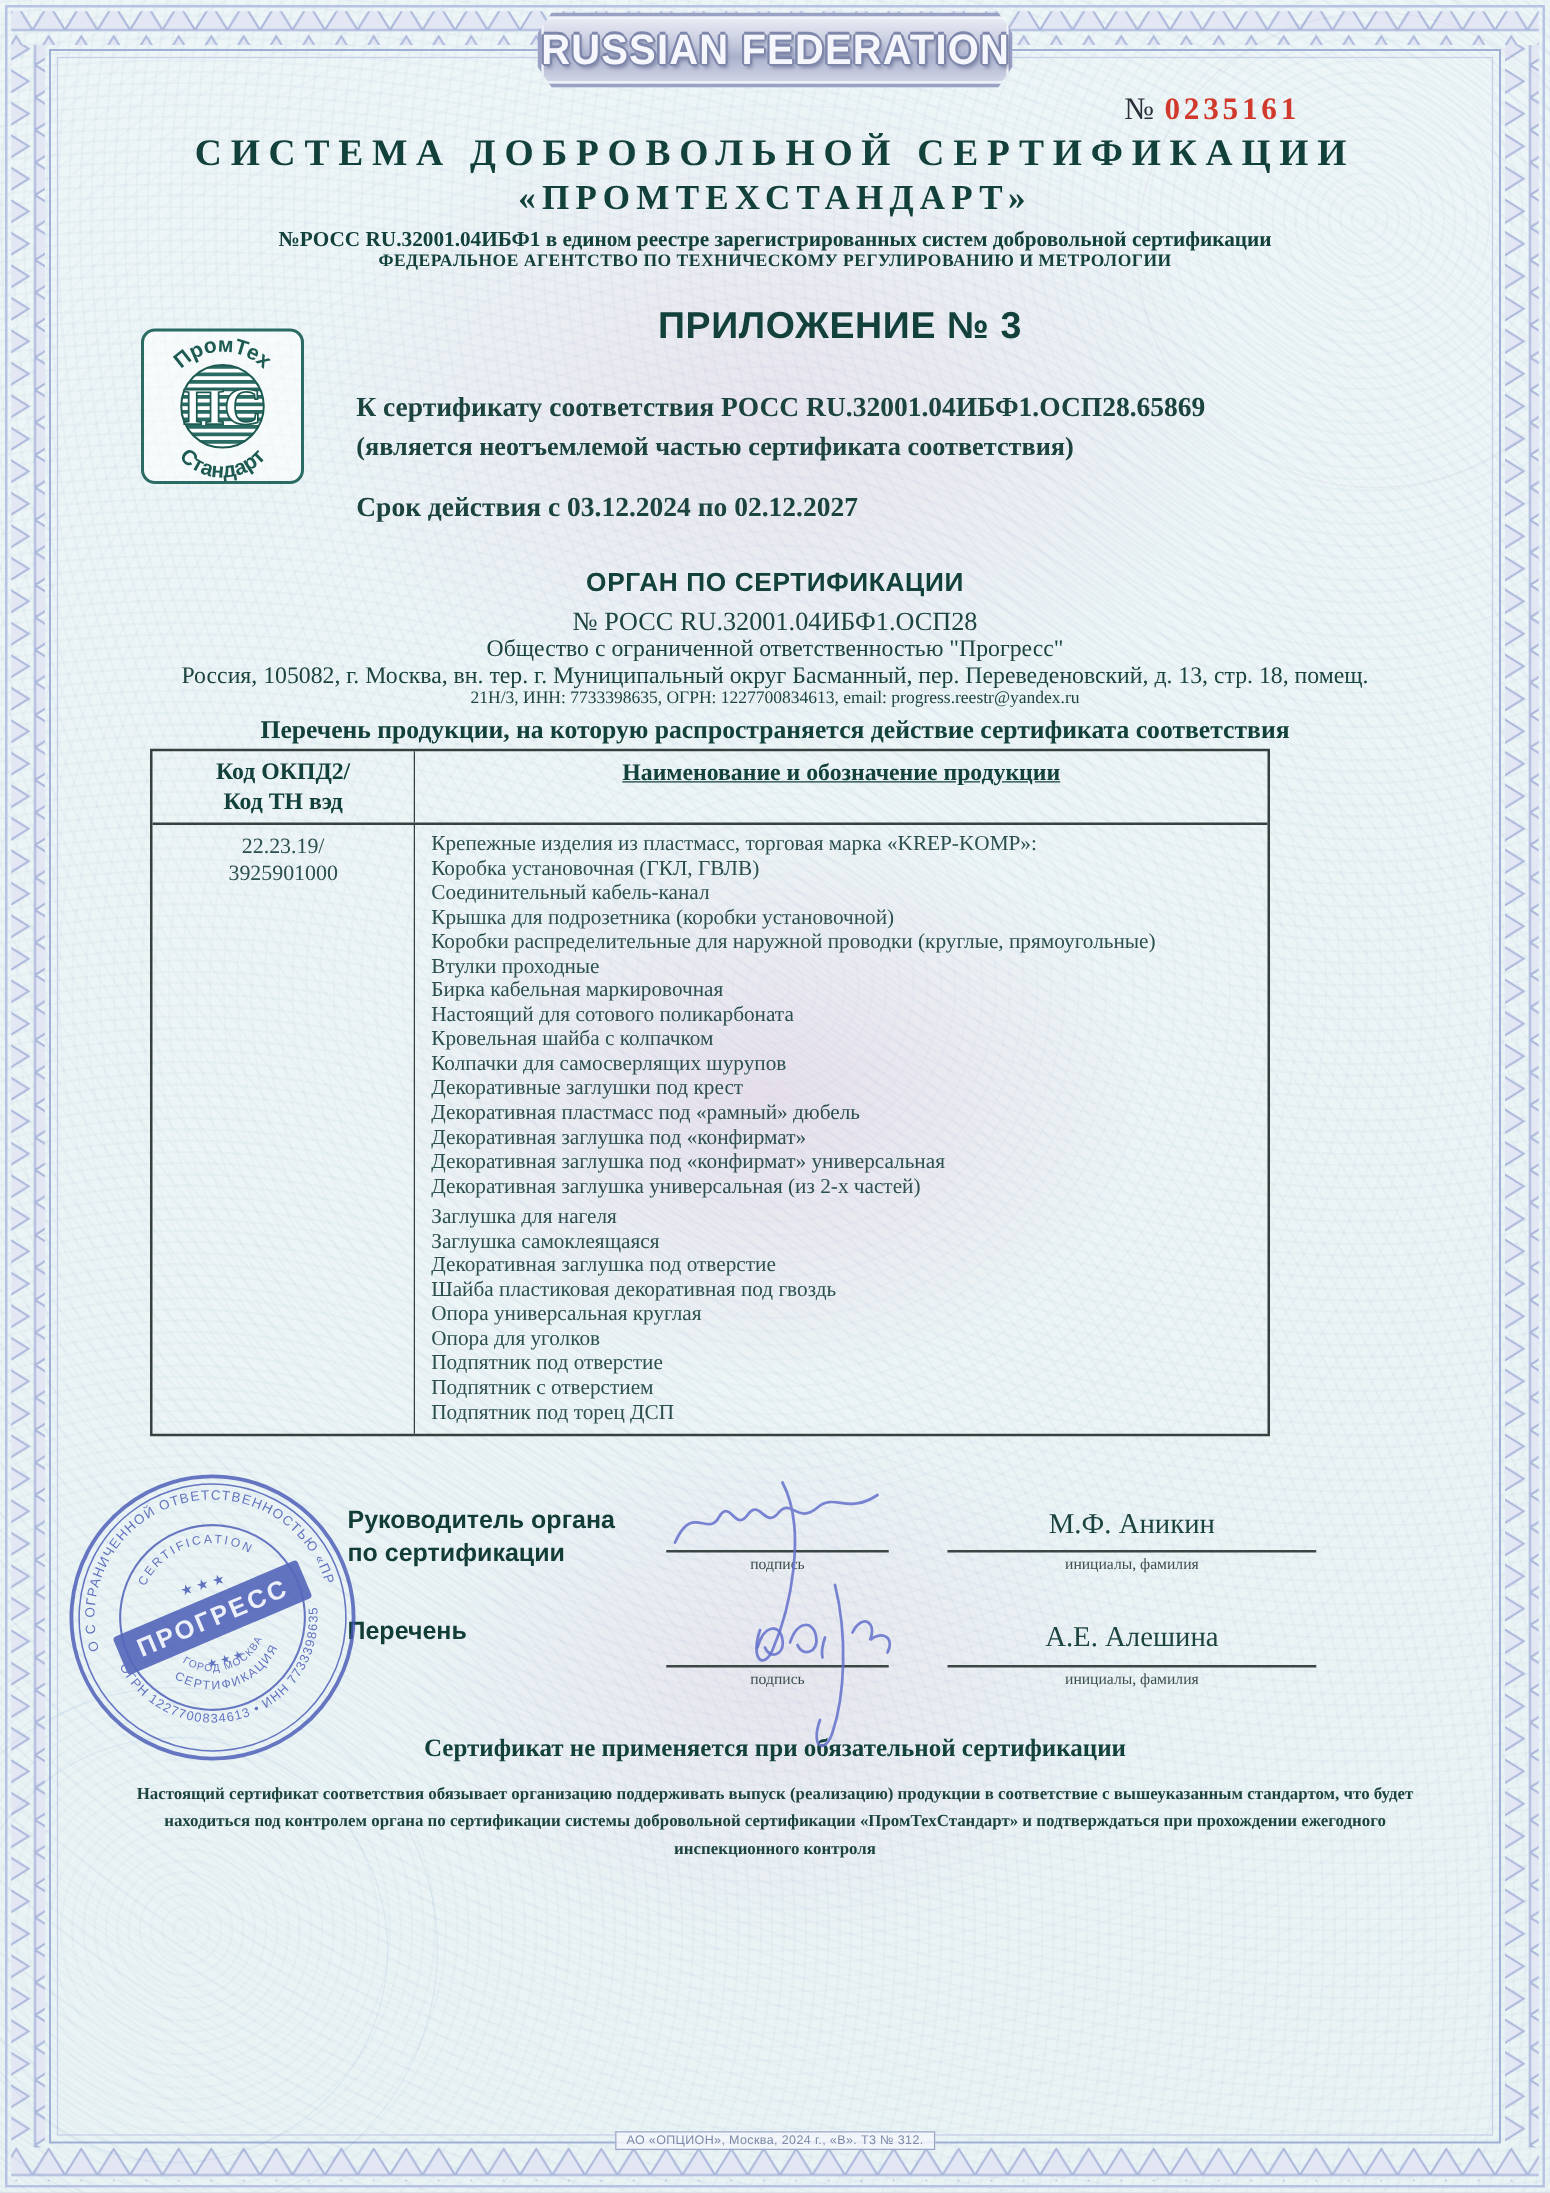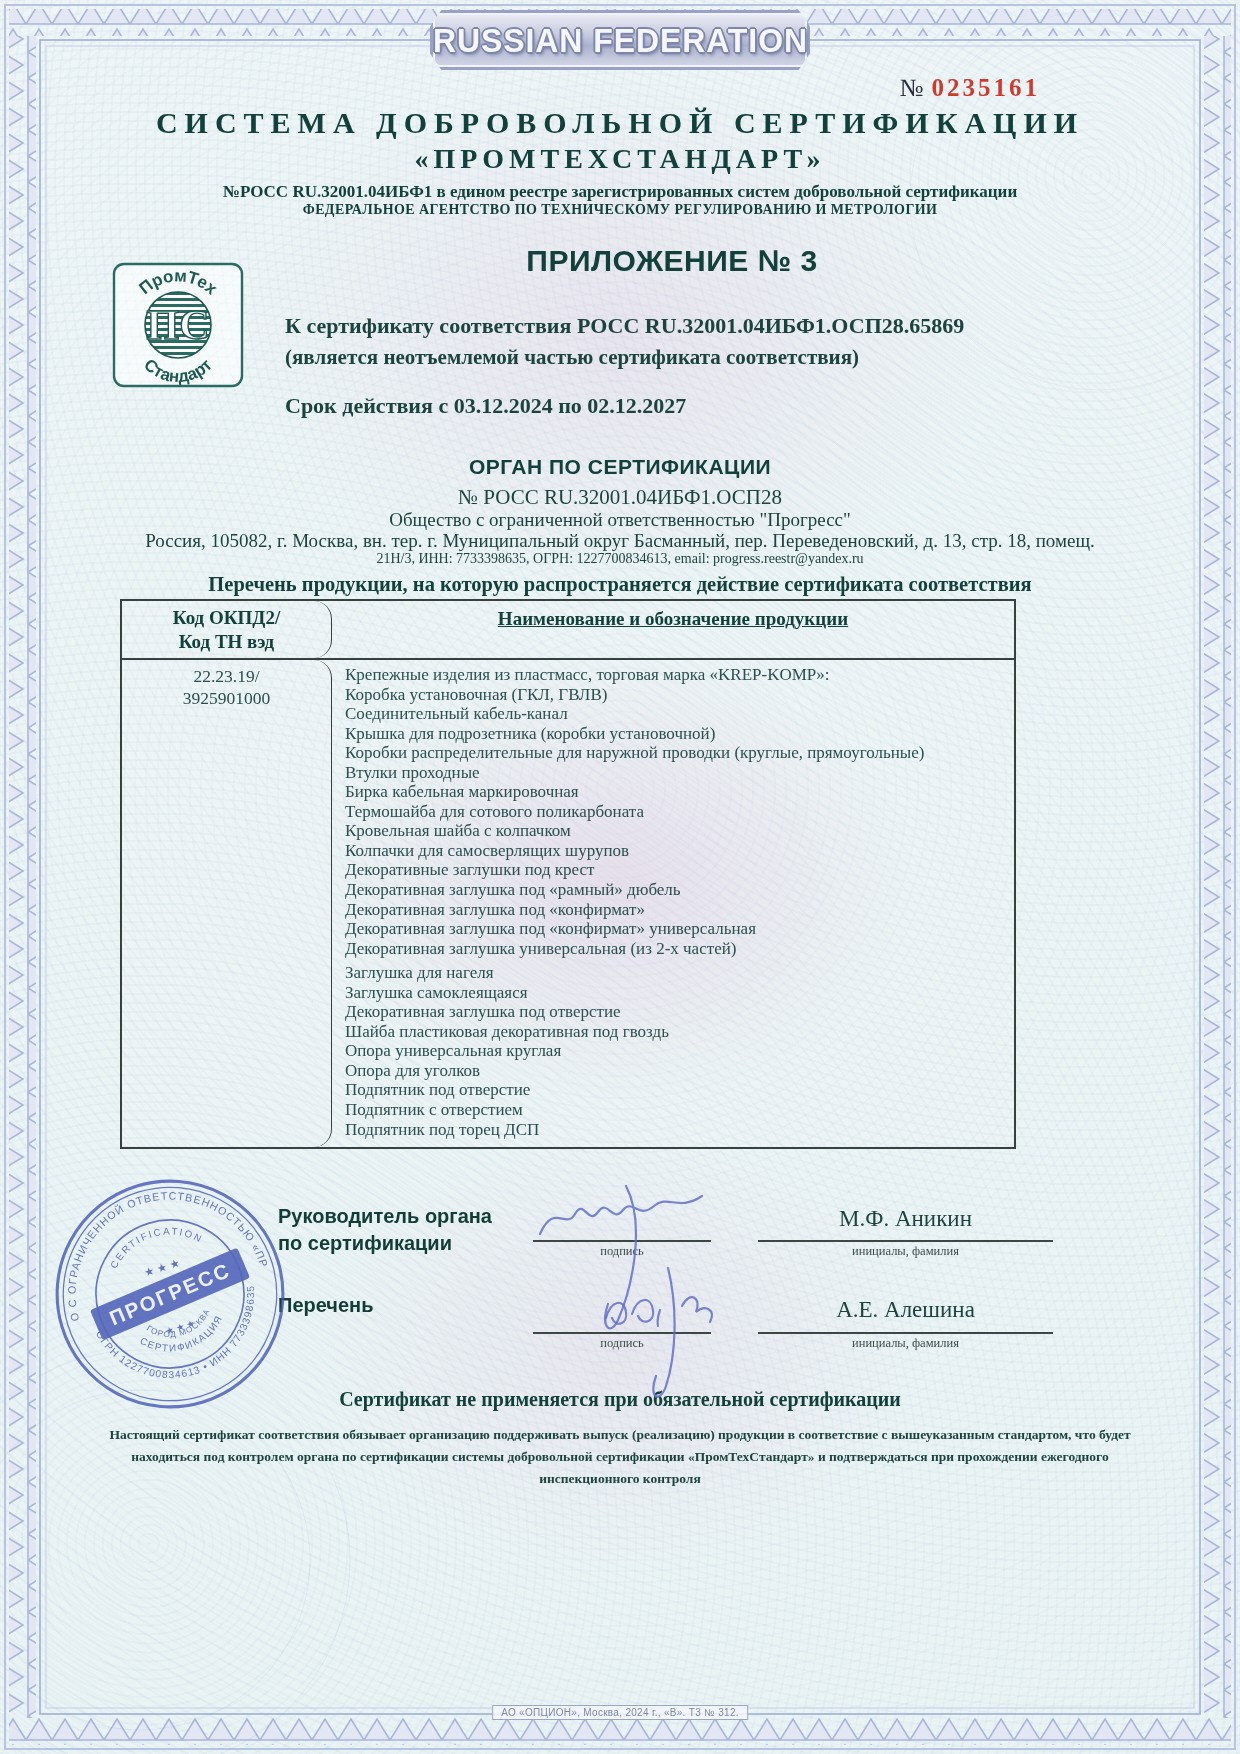--- a/index.html
+++ b/index.html
@@ -57,21 +57,21 @@
   .organ-h{top:455px;font-family:"Liberation Sans",sans-serif;font-weight:800;font-size:21px;letter-spacing:.5px;color:var(--ink_strong,#12403a);}
   .organ-n{top:485px;font-size:21px;color:var(--ink_teal,#1c443f);}
   .organ-nm{top:509px;font-size:19px;color:var(--ink_teal,#1c443f);}
   .addr1{top:530px;font-size:19px;color:var(--ink_teal,#1c443f);}
   .addr2{top:551px;font-size:14px;color:var(--ink_teal,#1c443f);}
   .plist-h{top:573px;font-weight:bold;font-size:20.5px;color:var(--ink_strong,#12403a);}
   
   .table{left:120px;top:599px;width:896px;border:2px solid var(--table_line,#36413f);background:rgba(255,255,255,.06);}
   .t-row{display:flex;}
   .t-head{border-bottom:2px solid var(--table_line,#36413f);}
-  .t-c1{width:210px;border-right:1.5px solid var(--table_line,#36413f);text-align:center;border-radius:18px;}
+  .t-c1{width:210px;border-right:1.5px solid var(--table_line,#36413f);text-align:center;}
   .t-c2{flex:1;}
   .t-head .t-c1{padding:5px 0 4px;font-weight:bold;font-size:19px;color:var(--ink_strong,#12403a);line-height:24px;}
   .t-head .t-c2{display:flex;align-items:flex-start;justify-content:center;padding-top:7px;font-weight:bold;font-size:19px;color:var(--ink_strong,#12403a);text-decoration:underline;}
   .t-body .t-c1{padding-top:5px;font-size:17.5px;line-height:22px;color:#2b4f4e;}
   .t-body .t-c2{padding:5px 10px 8px 13px;}
   .product-line{font-size:17px;line-height:19.55px;color:#2b4f4e;}
   .product-line:nth-child(16){margin-top:5px;}
   
   .role1{left:278px;top:1203px;width:260px;font-family:"Liberation Sans",sans-serif;font-weight:800;font-size:20px;line-height:27px;color:#123c36;}
   .role2{left:278px;top:1294px;font-family:"Liberation Sans",sans-serif;font-weight:800;font-size:20px;color:#123c36;}
@@ -184,25 +184,25 @@
         <div>3925901000</div>
       </div>
       <div class="t-c2">
           <div class="product-line">Крепежные изделия из пластмасс, торговая марка «KREP-KOMP»:</div>
           <div class="product-line">Коробка установочная (ГКЛ, ГВЛВ)</div>
           <div class="product-line">Соединительный кабель-канал</div>
           <div class="product-line">Крышка для подрозетника (коробки установочной)</div>
           <div class="product-line">Коробки распределительные для наружной проводки (круглые, прямоугольные)</div>
           <div class="product-line">Втулки проходные</div>
           <div class="product-line">Бирка кабельная маркировочная</div>
-          <div class="product-line">Термошайба для сотового поликарбоната</div>
+          <div class="product-line">Настоящий для сотового поликарбоната</div>
           <div class="product-line">Кровельная шайба с колпачком</div>
           <div class="product-line">Колпачки для самосверлящих шурупов</div>
           <div class="product-line">Декоративные заглушки под крест</div>
-          <div class="product-line">Декоративная заглушка под «рамный» дюбель</div>
+          <div class="product-line">Декоративная пластмасс под «рамный» дюбель</div>
           <div class="product-line">Декоративная заглушка под «конфирмат»</div>
           <div class="product-line">Декоративная заглушка под «конфирмат» универсальная</div>
           <div class="product-line">Декоративная заглушка универсальная (из 2-х частей)</div>
           <div class="product-line">Заглушка для нагеля</div>
           <div class="product-line">Заглушка самоклеящаяся</div>
           <div class="product-line">Декоративная заглушка под отверстие</div>
           <div class="product-line">Шайба пластиковая декоративная под гвоздь</div>
           <div class="product-line">Опора универсальная круглая</div>
           <div class="product-line">Опора для уголков</div>
           <div class="product-line">Подпятник под отверстие</div>

